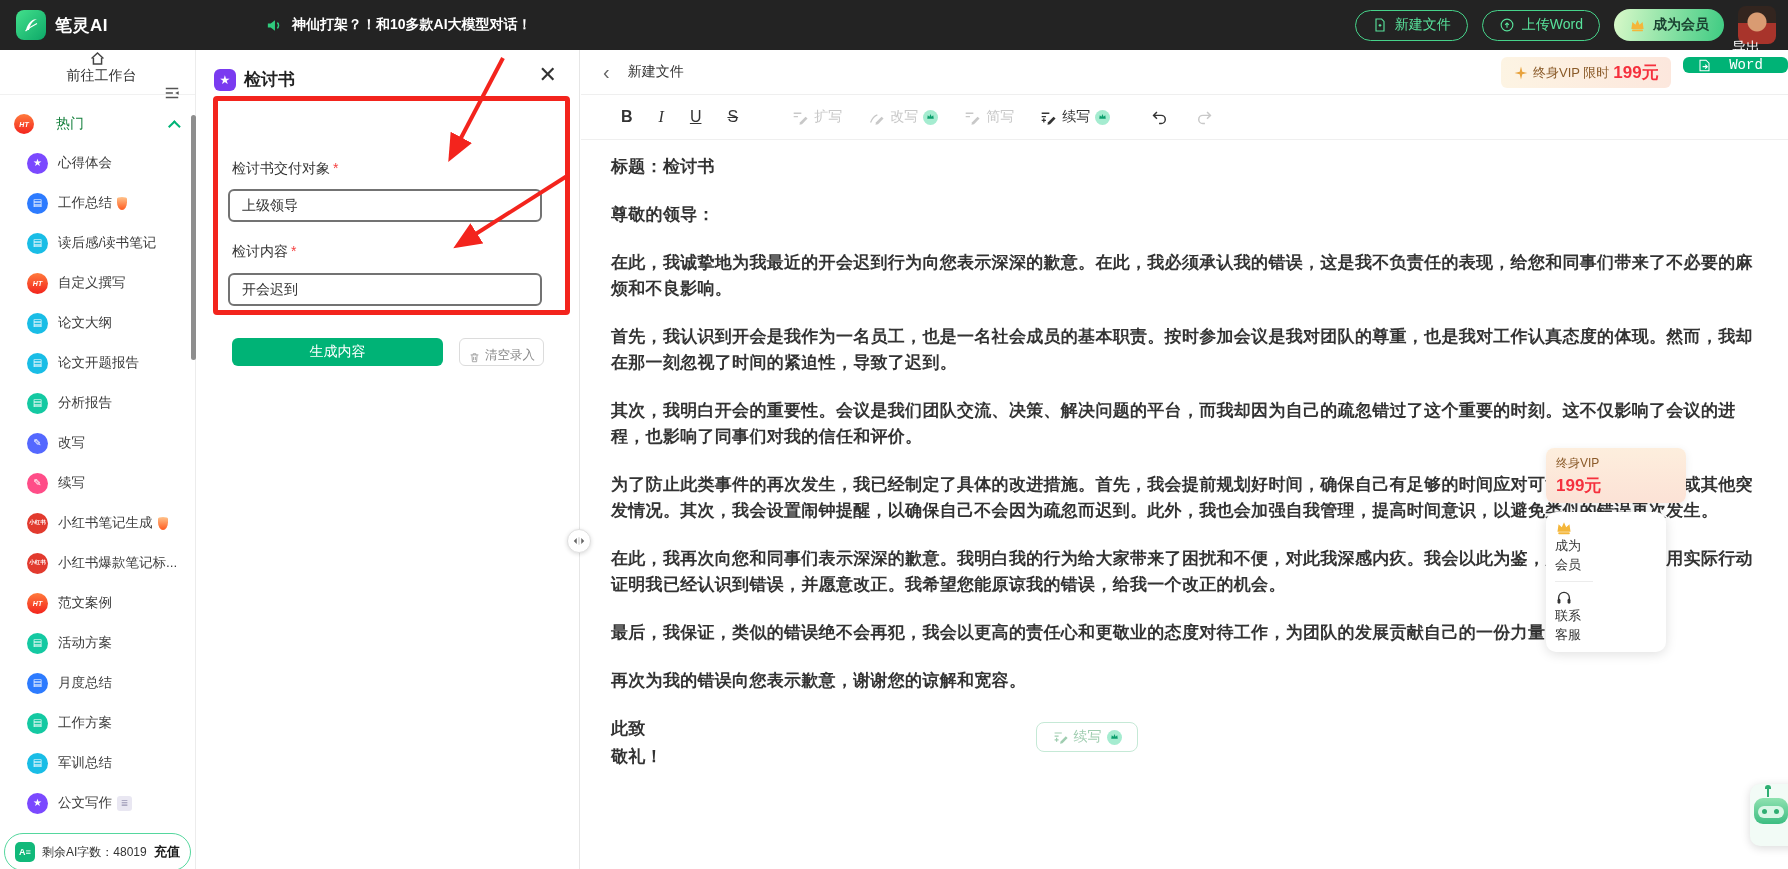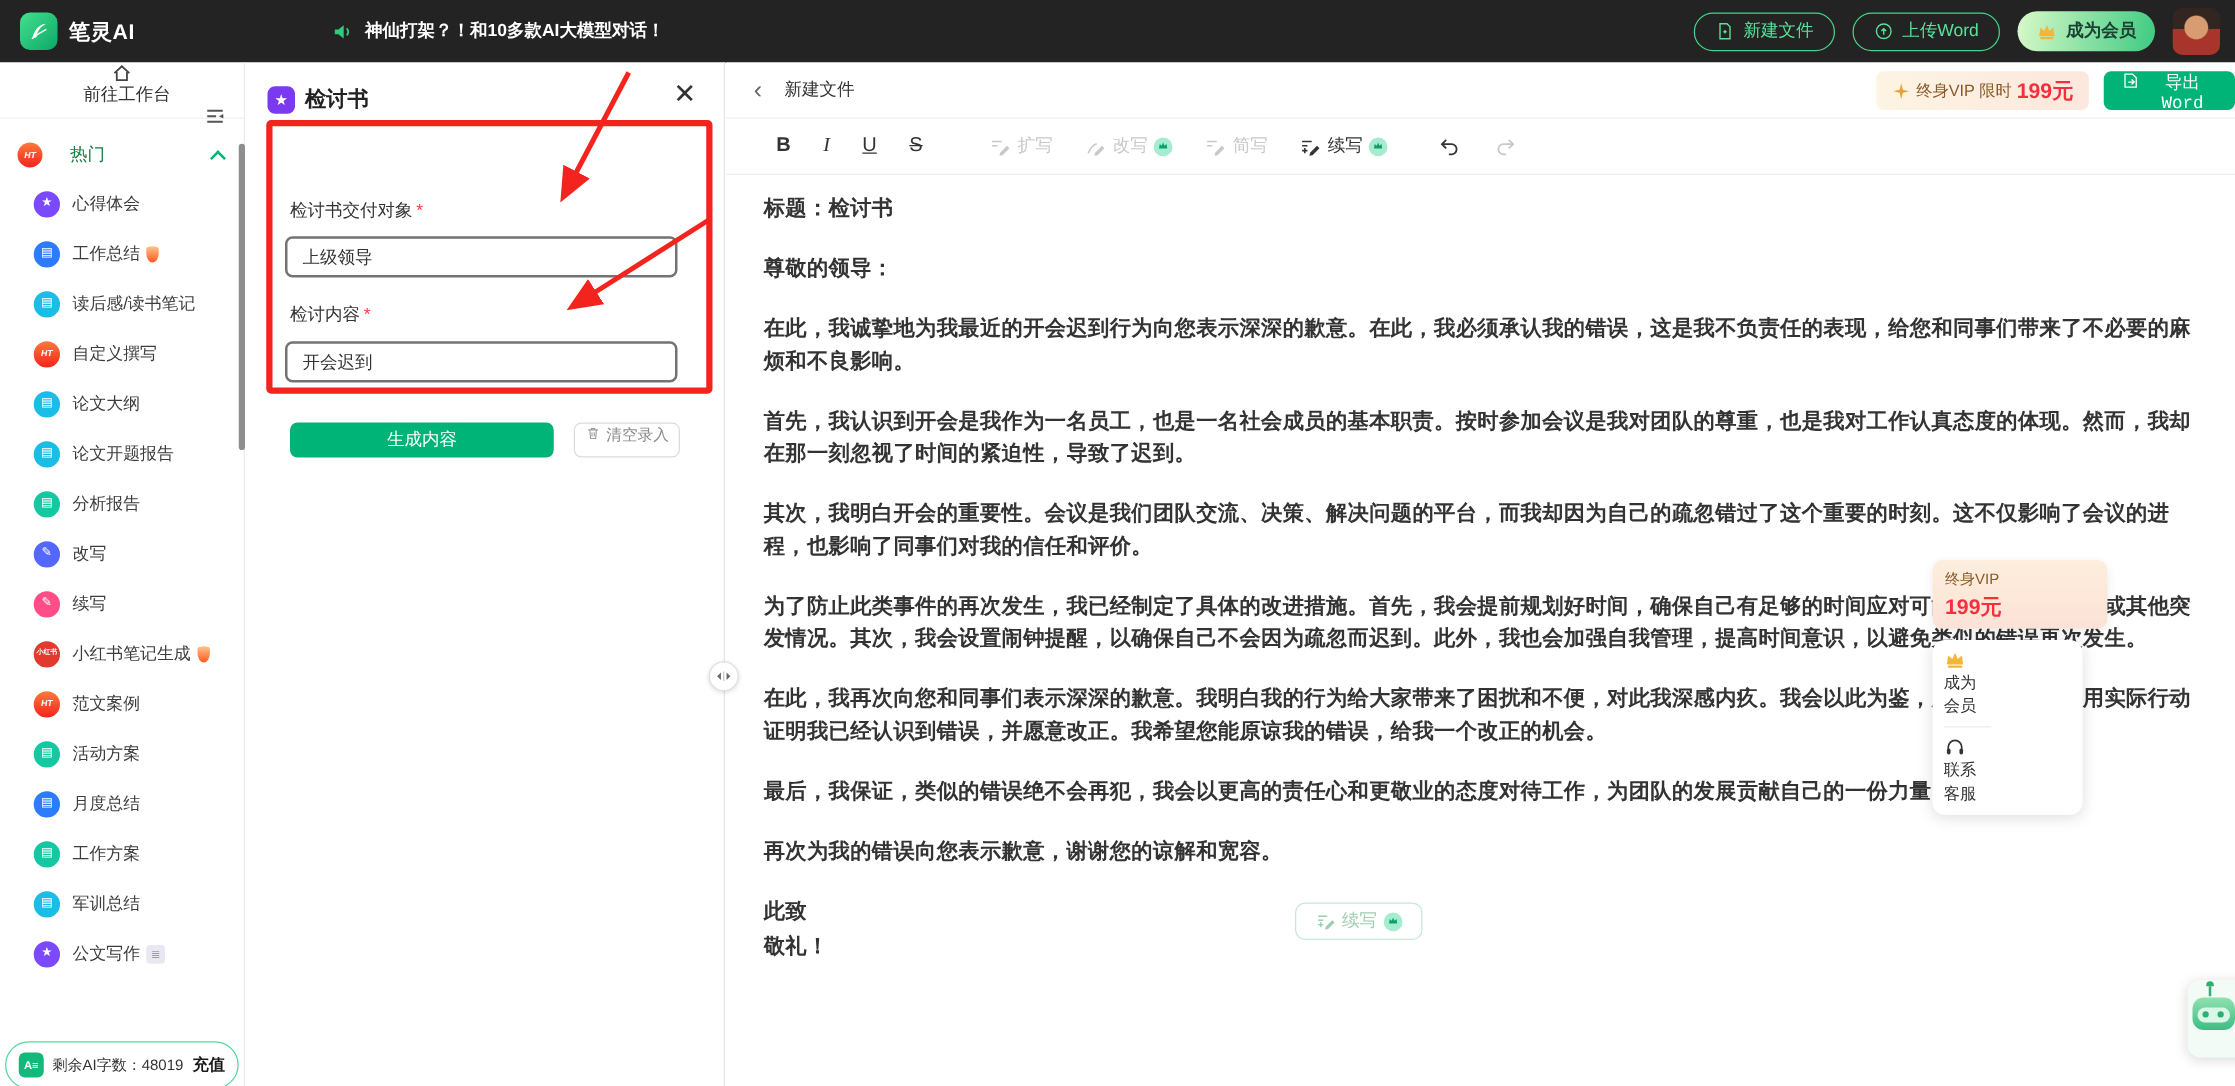--- a/index.html
+++ b/index.html
@@ -56,42 +56,42 @@
   .fp-icon{width:22px;height:22px;border-radius:6px;background:#7a3bf0;color:#fff;font-size:12px;display:flex;align-items:center;justify-content:center;}
   .fp-title{font-size:17px;font-weight:700;color:#222;}
   .fp-close{position:absolute;right:22px;top:14px;font-size:22px;color:#333;cursor:pointer;line-height:1;}
   .field-label{position:absolute;left:36px;font-size:14px;color:#333;}
   .req{color:#f53f3f;margin-left:3px;}
   .fp-input{position:absolute;left:32px;width:314px;height:33px;border:2px solid #737373;border-radius:6px;
             font-size:14px;color:#333;padding:0 12px;outline:none;font-family:inherit;background:#fff;}
   .gen-btn{position:absolute;left:36px;top:288px;width:211px;height:28px;background:#00b376;color:#fff;border:none;
            border-radius:6px;font-size:14px;cursor:pointer;}
   .clear-btn{position:absolute;left:263px;top:288px;width:85px;height:28px;background:#fff;color:#8a8a8a;border:1px solid #dcdcdc;
-             border-radius:6px;font-size:12.5px;cursor:pointer;display:flex;align-items:flex-start;justify-content:center;gap:4px;}
+             border-radius:6px;font-size:12.5px;cursor:pointer;display:flex;align-items:flex-end;justify-content:center;gap:4px;}
 
   
   .anno-box{position:absolute;left:213px;top:96px;width:357px;height:219px;border:5px solid #f3241d;border-radius:4px;z-index:60;pointer-events:none;}
   .anno-arrows{position:absolute;left:0;top:0;z-index:61;pointer-events:none;}
 
   
   .split-handle{position:absolute;left:567px;top:529px;width:24px;height:24px;border-radius:50%;background:#fff;
                 border:1px solid #e0e0e0;box-shadow:0 1px 4px rgba(0,0,0,.15);display:flex;align-items:center;justify-content:center;
                 z-index:70;cursor:col-resize;}
 
   
   .editor{position:absolute;left:581px;top:50px;width:1207px;height:819px;background:#fff;}
   .crumb-row{position:absolute;left:0;top:0;width:100%;height:45px;border-bottom:1px solid #efefef;display:flex;align-items:center;}
   .back-chev{font-size:20px;color:#666;margin-left:22px;cursor:pointer;line-height:1;}
   .crumb-label{font-size:14px;color:#333;margin-left:18px;}
   .vip-badge{position:absolute;left:920px;top:7px;height:31px;border-radius:6px;display:flex;align-items:center;gap:4px;
              background:linear-gradient(90deg,#fdf4e3,#fce7dd);padding:0 12px;cursor:pointer;}
   .vip-text{font-size:13px;color:#8a5a28;}
   .vip-price{font-size:17px;font-weight:700;color:#f5303d;}
-  .export-btn{position:absolute;left:1102px;top:7px;height:31px;border:none;border-radius:6px;background:#00b376;color:#fff;
-              font-size:14px;display:flex;align-items:flex-start;gap:6px;padding:0 14px;cursor:pointer;font-family:Liberation Mono, monospace;}
+  .export-btn{position:absolute;left:1102px;top:7px;height:16px;border:none;border-radius:6px;background:#00b376;color:#fff;
+              font-size:14px;display:flex;align-items:flex-end;gap:6px;padding:0 14px;cursor:pointer;font-family:Liberation Mono, monospace;}
   .tool-row{position:absolute;left:0;top:45px;width:100%;height:45px;border-bottom:1px solid #efefef;display:flex;align-items:center;gap:26px;padding-left:40px;}
   .fmt-btn{font-size:16px;color:#333;cursor:pointer;background:none;border:none;font-family:inherit;padding:0;}
   .tool-btn{display:flex;align-items:center;gap:5px;font-size:14px;cursor:pointer;background:none;border:none;font-family:Liberation Sans, sans-serif;padding:0;}
   .tool-btn.disabled{color:#c8c8c8;}
   .tool-btn.dark{color:#333;}
   .crown-badge{width:15px;height:15px;border-radius:50%;background:#a5ecd0;display:flex;align-items:center;justify-content:center;}
   .undo-btn{color:#333;background:none;border:none;cursor:pointer;padding:0;margin-left:14px;}
   .redo-btn{color:#c8c8c8;background:none;border:none;cursor:pointer;padding:0;}
   .doc{position:absolute;left:0;top:90px;width:1207px;height:729px;padding:6px 30px 0 30px;overflow:hidden;cursor:text;font-weight:bold;}
   .doc p{margin:22px 0 0;line-height:26px;font-size:17px;color:#333;letter-spacing:.3px;max-width:1160px;}
@@ -230,20 +230,24 @@
           <span>改写</span>
         </div>
         <div class="side-item">
           <span class="si-icon" style="background: rgb(255, 77, 136);">✎</span>
           <span>续写</span>
         </div>
         <div class="side-item">
           <span class="si-icon xhs" style="background: rgb(226, 58, 46);">小红书</span>
           <span>小红书笔记生成</span>
           <span class="flame"></span>
+        </div>
+        <div class="side-item">
+          <span class="si-icon xhs" style="background: rgb(226, 58, 46);">小红书</span>
+          <span>小红书爆款笔记标...</span>
         </div>
         <div class="side-item">
           <span class="si-icon ht" style="background: linear-gradient(rgb(255, 122, 60), rgb(243, 36, 29));">HT</span>
           <span>范文案例</span>
         </div>
         <div class="side-item">
           <span class="si-icon" style="background: rgb(20, 201, 162);">▤</span>
           <span>活动方案</span>
         </div>
         <div class="side-item">

